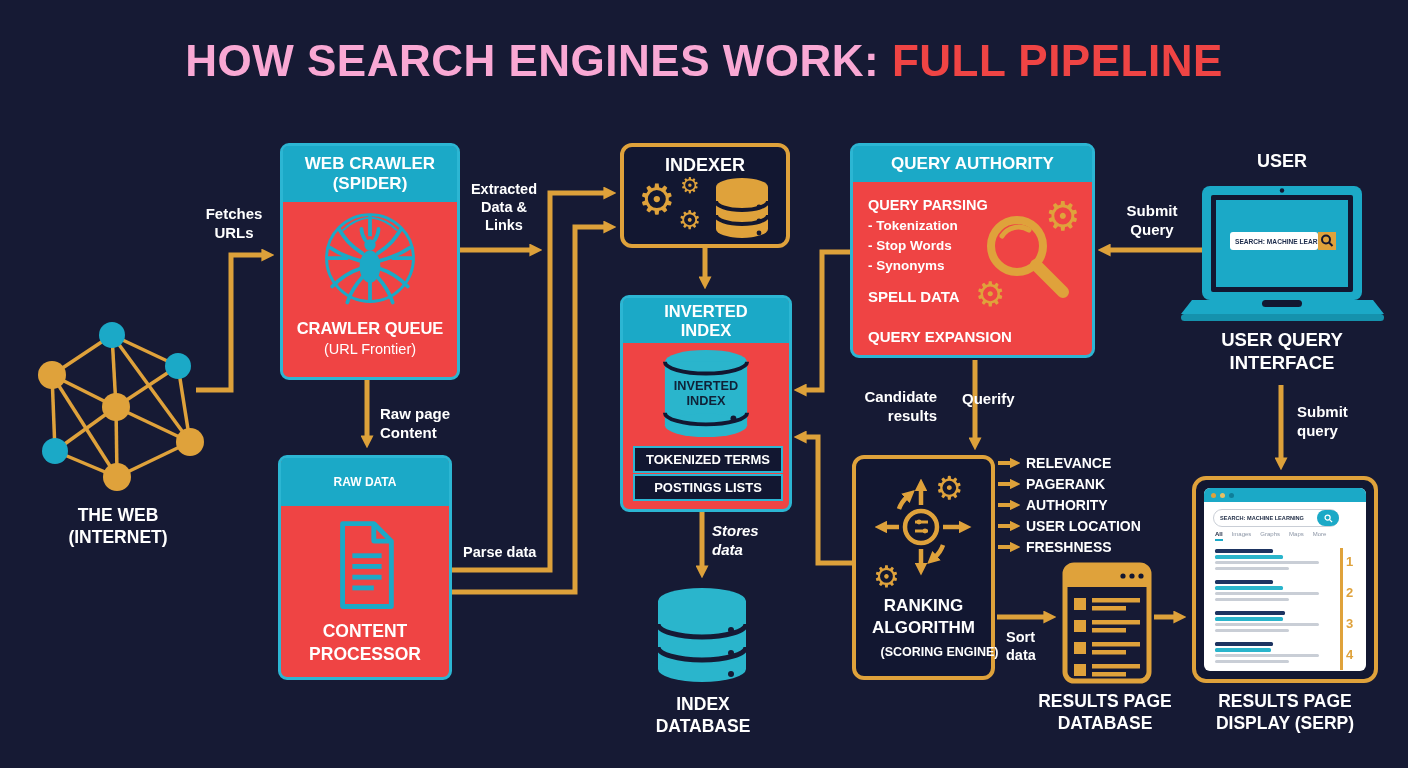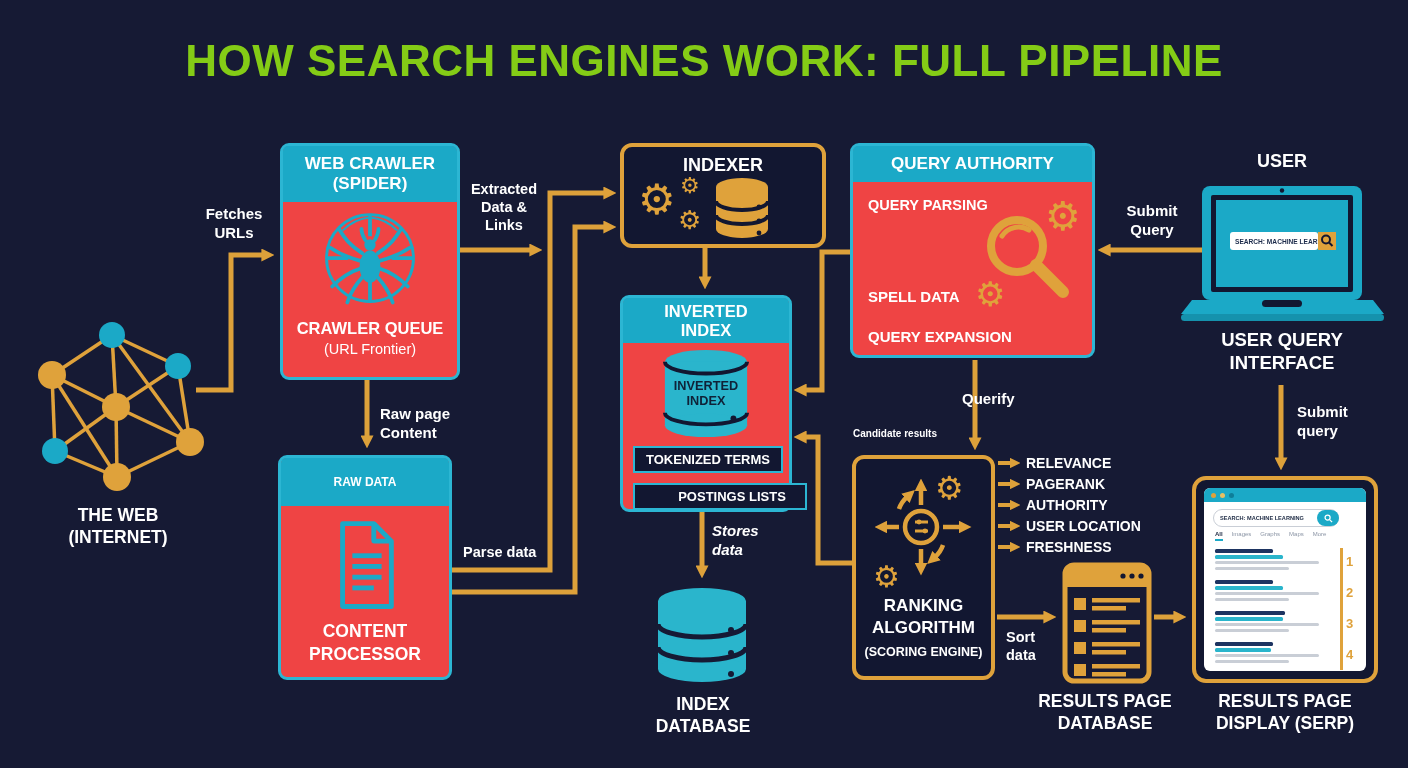--- a/index.html
+++ b/index.html
@@ -1,22 +1,22 @@
 <!DOCTYPE html>
 <html><head>
 <meta charset="utf-8">
 <style>
   html,body{margin:0;padding:0;background:#0e1228;}
   #canvas{position:relative;width:1408px;height:768px;background:#161a34;overflow:hidden;
           font-family:"Liberation Sans",sans-serif;color:#fff;}
   .abs{position:absolute;}
   #title{position:absolute;top:36px;left:0;width:1408px;text-align:center;
          font-size:44px;font-weight:bold;letter-spacing:0.5px;white-space:nowrap;}
-  #title .gold{color:#84cc16;}
-  #title .white{color:#84cc16;}
+  #title .gold{color:#f9a8d4;}
+  #title .white{color:#ef4444;}
   
   #connectors{position:absolute;left:0;top:0;pointer-events:none;}
   
   .teal-box{position:absolute;background:#ef4444;border:3px solid #2CB6D3;border-radius:9px;}
   .teal-header{position:absolute;left:0;top:0;width:100%;background:#1BA9C7;color:#fff;
                font-weight:bold;text-align:center;display:flex;flex-direction:column;
                justify-content:center;border-radius:5px 5px 0 0;}
   .gold-box{position:absolute;background:#121731;border:4px solid #DFA23B;border-radius:12px;}
   .ctr{text-align:center;}
   .lbl{position:absolute;color:#fff;font-weight:bold;line-height:1.25;}
@@ -170,21 +170,21 @@
         <line x1="26" y1="60" x2="56" y2="60"></line>
           <line x1="26" y1="71" x2="48" y2="71"></line>
       </g>
     </svg>
     <div class="lbl ctr" style="left:0;top:162px;width:100%;font-size:17.5px;line-height:1.3;">
       <div>CONTENT</div>
       <div>PROCESSOR</div>
     </div>
   </div>
 
-  <div class="gold-box" style="left:620px;top:143px;width:162px;height:97px;padding-left:36px;">
+  <div class="gold-box" style="left:620px;top:143px;width:162px;height:97px;">
     <div class="lbl ctr" style="left:0;top:7px;width:100%;font-size:18px;">INDEXER</div>
     <div class="abs" style="left:14px;top:30px;width:136px;height:62px;">
       <span class="abs" style="left:0;top:2px;font-size:42px;color:#DFA23B;font-family:'DejaVu Sans',sans-serif;line-height:1;">⚙</span>
       <span class="abs" style="left:42px;top:-2px;font-size:22px;color:#DFA23B;font-family:'DejaVu Sans',sans-serif;line-height:1;">⚙</span>
       <span class="abs" style="left:40px;top:30px;font-size:26px;color:#DFA23B;font-family:'DejaVu Sans',sans-serif;line-height:1;">⚙</span>
       <svg class="abs" style="left:74px;top:0px;" width="60" height="62" viewBox="0 0 58 62">
         <ellipse cx="29" cy="10" rx="26" ry="9" fill="#DFA23B"></ellipse>
         <rect x="3" y="10" width="52" height="42" fill="#DFA23B"></rect>
         <ellipse cx="29" cy="52" rx="26" ry="9" fill="#DFA23B"></ellipse>
         <path d="M3 24 a26 9 0 0 0 52 0" stroke="#121731" stroke-width="4" fill="none"></path>
@@ -205,21 +205,21 @@
       <ellipse cx="46" cy="14" rx="42" ry="12" fill="#2AB5CC"></ellipse>
       <rect x="4" y="14" width="84" height="65" fill="#2AB5CC"></rect>
       <ellipse cx="46" cy="79" rx="42" ry="12" fill="#2AB5CC"></ellipse>
       <path d="M4 14 a42 12 0 0 0 84 0" stroke="#121731" stroke-width="4" fill="none"></path>
       <path d="M4 66 a42 12 0 0 0 84 0" stroke="#121731" stroke-width="4" fill="none"></path>
       <circle cx="74" cy="72" r="3" fill="#121731"></circle>
       <text x="46" y="43" text-anchor="middle" font-size="13" font-weight="bold" fill="#0f2238" font-family="Liberation Sans, sans-serif">INVERTED</text>
       <text x="46" y="58" text-anchor="middle" font-size="13" font-weight="bold" fill="#0f2238" font-family="Liberation Sans, sans-serif">INDEX</text>
     </svg>
     <div class="sub-box" style="top:148px;">TOKENIZED TERMS</div>
-    <div class="sub-box" style="top:185px;padding-left:24px;">POSTINGS LISTS</div>
+    <div class="sub-box" style="top:176px;">POSTINGS LISTS</div>
   </div>
 
   <svg class="abs" style="left:655px;top:586px;" width="95" height="100" viewBox="0 0 95 100">
     <ellipse cx="47" cy="15" rx="44" ry="13" fill="#2AB5CC"></ellipse>
     <rect x="3" y="15" width="88" height="68" fill="#2AB5CC"></rect>
     <ellipse cx="47" cy="83" rx="44" ry="13" fill="#2AB5CC"></ellipse>
     <path d="M3 38 a44 13 0 0 0 88 0" stroke="#161a34" stroke-width="5" fill="none"></path>
     <path d="M3 61 a44 13 0 0 0 88 0" stroke="#161a34" stroke-width="5" fill="none"></path>
     <circle cx="76" cy="44" r="3" fill="#161a34"></circle>
       <circle cx="76" cy="67" r="3" fill="#161a34"></circle>
@@ -231,20 +231,25 @@
   </div>
   <div class="lbl" style="left:712px;top:522px;font-size:15px;">
     <div style="width:56px;font-style:italic;">Stores data</div>
   </div>
 
   <div class="teal-box" style="left:850px;top:143px;width:239px;height:209px;">
     <div class="teal-header" style="height:36px;font-size:17px;">
       <div>QUERY AUTHORITY</div>
     </div>
     <div class="lbl" style="left:15px;top:50px;font-size:14.5px;">QUERY PARSING</div>
+    <div class="abs" style="left:15px;top:70px;">
+        <div class="qp-item">- Tokenization</div>
+        <div class="qp-item">- Stop Words</div>
+        <div class="qp-item">- Synonyms</div>
+      </div>
     <div class="lbl" style="left:15px;top:142px;font-size:15px;">SPELL DATA</div>
     <div class="lbl" style="left:15px;top:182px;font-size:15px;">QUERY EXPANSION</div>
     <svg class="abs" style="left:120px;top:44px;" width="112" height="128" viewBox="0 0 112 128">
       <text x="72" y="40" font-size="40" fill="#DFA23B" font-family="DejaVu Sans, sans-serif">⚙</text>
       <circle cx="44" cy="56" r="26" stroke="#DFA23B" stroke-width="8" fill="none"></circle>
       <path d="M29 46 A20 20 0 0 1 56 40" stroke="#DFA23B" stroke-width="5" fill="none" stroke-linecap="round"></path>
       <line x1="63" y1="75" x2="90" y2="102" stroke="#DFA23B" stroke-width="12" stroke-linecap="round"></line>
       <text x="2" y="116" font-size="34" fill="#DFA23B" font-family="DejaVu Sans, sans-serif">⚙</text>
     </svg>
   </div>
@@ -271,21 +276,21 @@
       </g>
       <circle cx="46" cy="53" r="2.4" fill="#DFA23B"></circle>
         <circle cx="52" cy="62" r="2.4" fill="#DFA23B"></circle>
       <text x="62" y="30" font-size="32" fill="#DFA23B" font-family="DejaVu Sans, sans-serif">⚙</text>
       <text x="0" y="118" font-size="30" fill="#DFA23B" font-family="DejaVu Sans, sans-serif">⚙</text>
     </svg>
     <div class="lbl ctr" style="left:0;top:136px;width:100%;font-size:17px;line-height:1.3;">
       <div>RANKING</div>
       <div>ALGORITHM</div>
     </div>
-    <div class="lbl ctr" style="left:0;top:186px;width:100%;font-size:12.5px;">(SCORING ENGINE)</div>
+    <div class="lbl ctr" style="left:0;top:186px;width:100%;font-size:12.5px;padding-left:16px;">(SCORING ENGINE)</div>
   </div>
 
   <div class="abs" style="left:1026px;top:452px;text-align:center;">
       <div class="factor-row">
       <span class="factor-label">RELEVANCE</span>
     </div>
       <div class="factor-row">
       <span class="factor-label">PAGERANK</span>
     </div>
       <div class="factor-row">
@@ -405,19 +410,19 @@
   </svg>
   <div class="caption" style="left:1202px;top:328px;width:160px;font-size:18.5px;">
     <div>USER QUERY</div>
     <div>INTERFACE</div>
   </div>
 
   <div class="lbl ctr" style="left:198px;top:205px;width:72px;font-size:15px;">Fetches URLs</div>
   <div class="lbl ctr" style="left:464px;top:180px;width:80px;font-size:14.5px;">Extracted Data &amp; Links</div>
   <div class="lbl" style="left:380px;top:405px;width:84px;font-size:15px;">Raw page Content</div>
   <div class="lbl" style="left:463px;top:543px;font-size:14.5px;">Parse data</div>
-  <div class="lbl" style="left:845px;top:388px;width:92px;font-size:10px;text-align:right;margin-top:40px;">Candidate results</div>
+  <div class="lbl" style="left:845px;top:388px;width:92px;font-size:15px;text-align:right;">Candidate results</div>
   <div class="lbl" style="left:962px;top:390px;font-size:15px;">Querify</div>
   <div class="lbl ctr" style="left:1116px;top:202px;width:72px;font-size:15px;">Submit Query</div>
   <div class="lbl" style="left:1297px;top:403px;width:56px;font-size:15px;">Submit query</div>
   <div class="lbl" style="left:1006px;top:628px;width:44px;font-size:14.5px;">Sort data</div>
 
 </div>
 
 </body></html>

